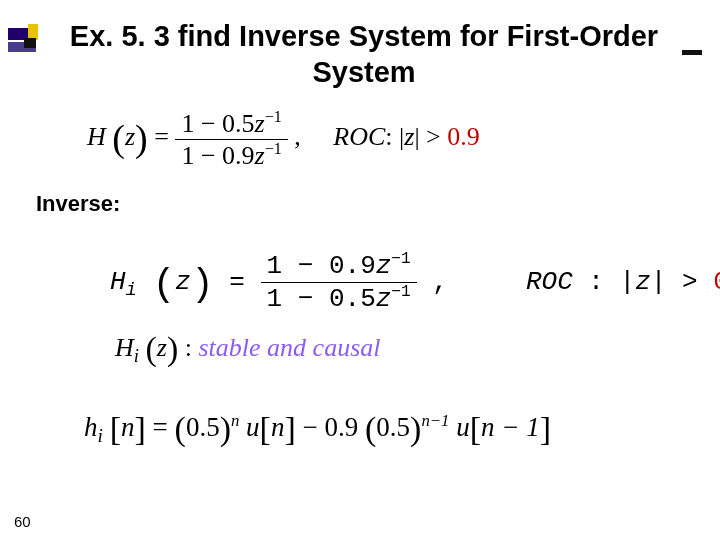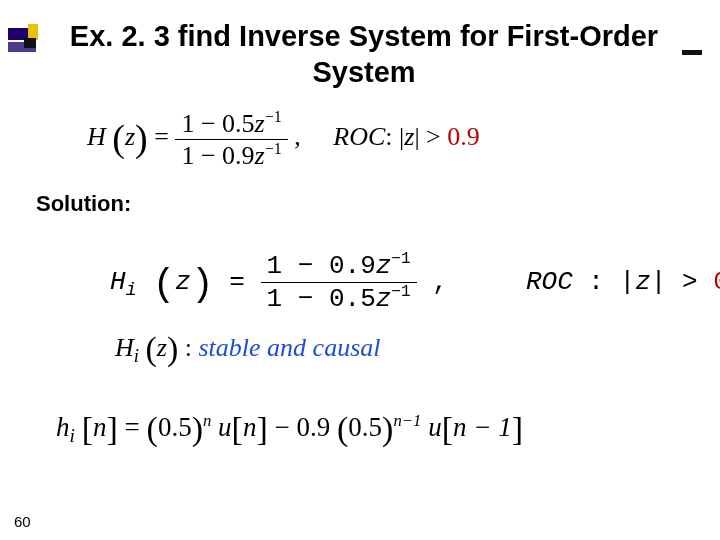--- a/index.html
+++ b/index.html
@@ -41,56 +41,56 @@
 <body>
 
 <div class="slide">
 
   <div class="decor-top-block"></div>
   <div class="decor-top-block2"></div>
   <div class="decor-yellow-bar"></div>
   <div class="decor-dark-mark"></div>
   <div class="decor-right-underscore"></div>
 
-  <div class="title">Ex. 2. 3 find Inverse System for First-Order System</div>
+  <div class="title">Ex. 5. 3 find Inverse System for First-Order System</div>
 
   <div class="eq" style="left:87px; top:108px;">
     <span style="font-style:italic">H</span>
     <span style="font-size:38px; font-style:normal; vertical-align:-6px;">(</span><span style="font-style:italic">z</span><span style="font-size:38px; font-style:normal; vertical-align:-6px;">)</span>
     <span class="upright"> = </span>
     <span class="frac">
       <span class="num"><span>1 − 0.5</span><span style="font-style:italic">z</span><span class="sup">−1</span></span>
       <span class="den"><span>1 − 0.9</span><span style="font-style:italic">z</span><span class="sup">−1</span></span>
     </span>
     <span class="upright"> , &nbsp;&nbsp;&nbsp; </span>
     <span style="font-style:italic">ROC</span><span class="upright">: |</span><span style="font-style:italic">z</span><span class="upright">| &gt; </span><span class="roc-val">0.9</span>
   </div>
 
-  <div class="solution-label">Solution:</div>
+  <div class="solution-label">Inverse:</div>
 
   <div class="eq" style="left:110px; top:250px;font-family:Liberation Mono, monospace;">
     <span style="font-style:italic">H</span><span class="sub">i</span>
     <span style="font-size:38px; font-style:normal; vertical-align:-6px;">(</span><span style="font-style:italic">z</span><span style="font-size:38px; font-style:normal; vertical-align:-6px;">)</span>
     <span class="upright"> = </span>
     <span class="frac">
       <span class="num"><span>1 − 0.9</span><span style="font-style:italic">z</span><span class="sup">−1</span></span>
       <span class="den"><span>1 − 0.5</span><span style="font-style:italic">z</span><span class="sup">−1</span></span>
     </span>
     <span class="upright"> , &nbsp;&nbsp;&nbsp; </span>
     <span style="font-style:italic">ROC</span><span class="upright"> : |</span><span style="font-style:italic">z</span><span class="upright">| &gt; </span><span class="roc-val">0.5</span>
   </div>
 
   <div class="eq" style="left:115px; top:330px;">
     <span style="font-style:italic">H</span><span class="sub">i</span>
     <span style="font-size:34px; font-style:normal; vertical-align:-4px;">(</span><span style="font-style:italic">z</span><span style="font-size:34px; font-style:normal; vertical-align:-4px;">)</span>
     <span class="upright">: </span>
-    <span style="color:#1d4ed8; font-style:italic;">stable and causal</span>
+    <span style="color:#8b5cf6; font-style:italic;">stable and causal</span>
   </div>
 
-  <div class="eq" style="left:56px; top:410px; font-size:27px;">
+  <div class="eq" style="left:84px; top:410px; font-size:27px;">
     <span style="font-style:italic">h</span><span class="sub">i</span>
     <span style="font-size:34px; font-style:normal; vertical-align:-4px;">[</span><span style="font-style:italic">n</span><span style="font-size:34px; font-style:normal; vertical-align:-4px;">]</span>
     <span class="upright"> = </span>
     <span style="font-size:34px; font-style:normal; vertical-align:-4px;">(</span><span class="upright">0.5</span><span style="font-size:34px; font-style:normal; vertical-align:-4px;">)</span><span class="sup" style="font-style:italic">n</span>
     <span style="font-style:italic"> u</span><span style="font-size:34px; font-style:normal; vertical-align:-4px;">[</span><span style="font-style:italic">n</span><span style="font-size:34px; font-style:normal; vertical-align:-4px;">]</span>
     <span class="upright"> − </span>
     <span class="upright">0.9</span>
     <span style="font-size:34px; font-style:normal; vertical-align:-4px;">(</span><span class="upright">0.5</span><span style="font-size:34px; font-style:normal; vertical-align:-4px;">)</span><span class="sup" style="font-style:italic">n−1</span>
     <span style="font-style:italic"> u</span><span style="font-size:34px; font-style:normal; vertical-align:-4px;">[</span><span style="font-style:italic">n − 1</span><span style="font-size:34px; font-style:normal; vertical-align:-4px;">]</span>
   </div>

